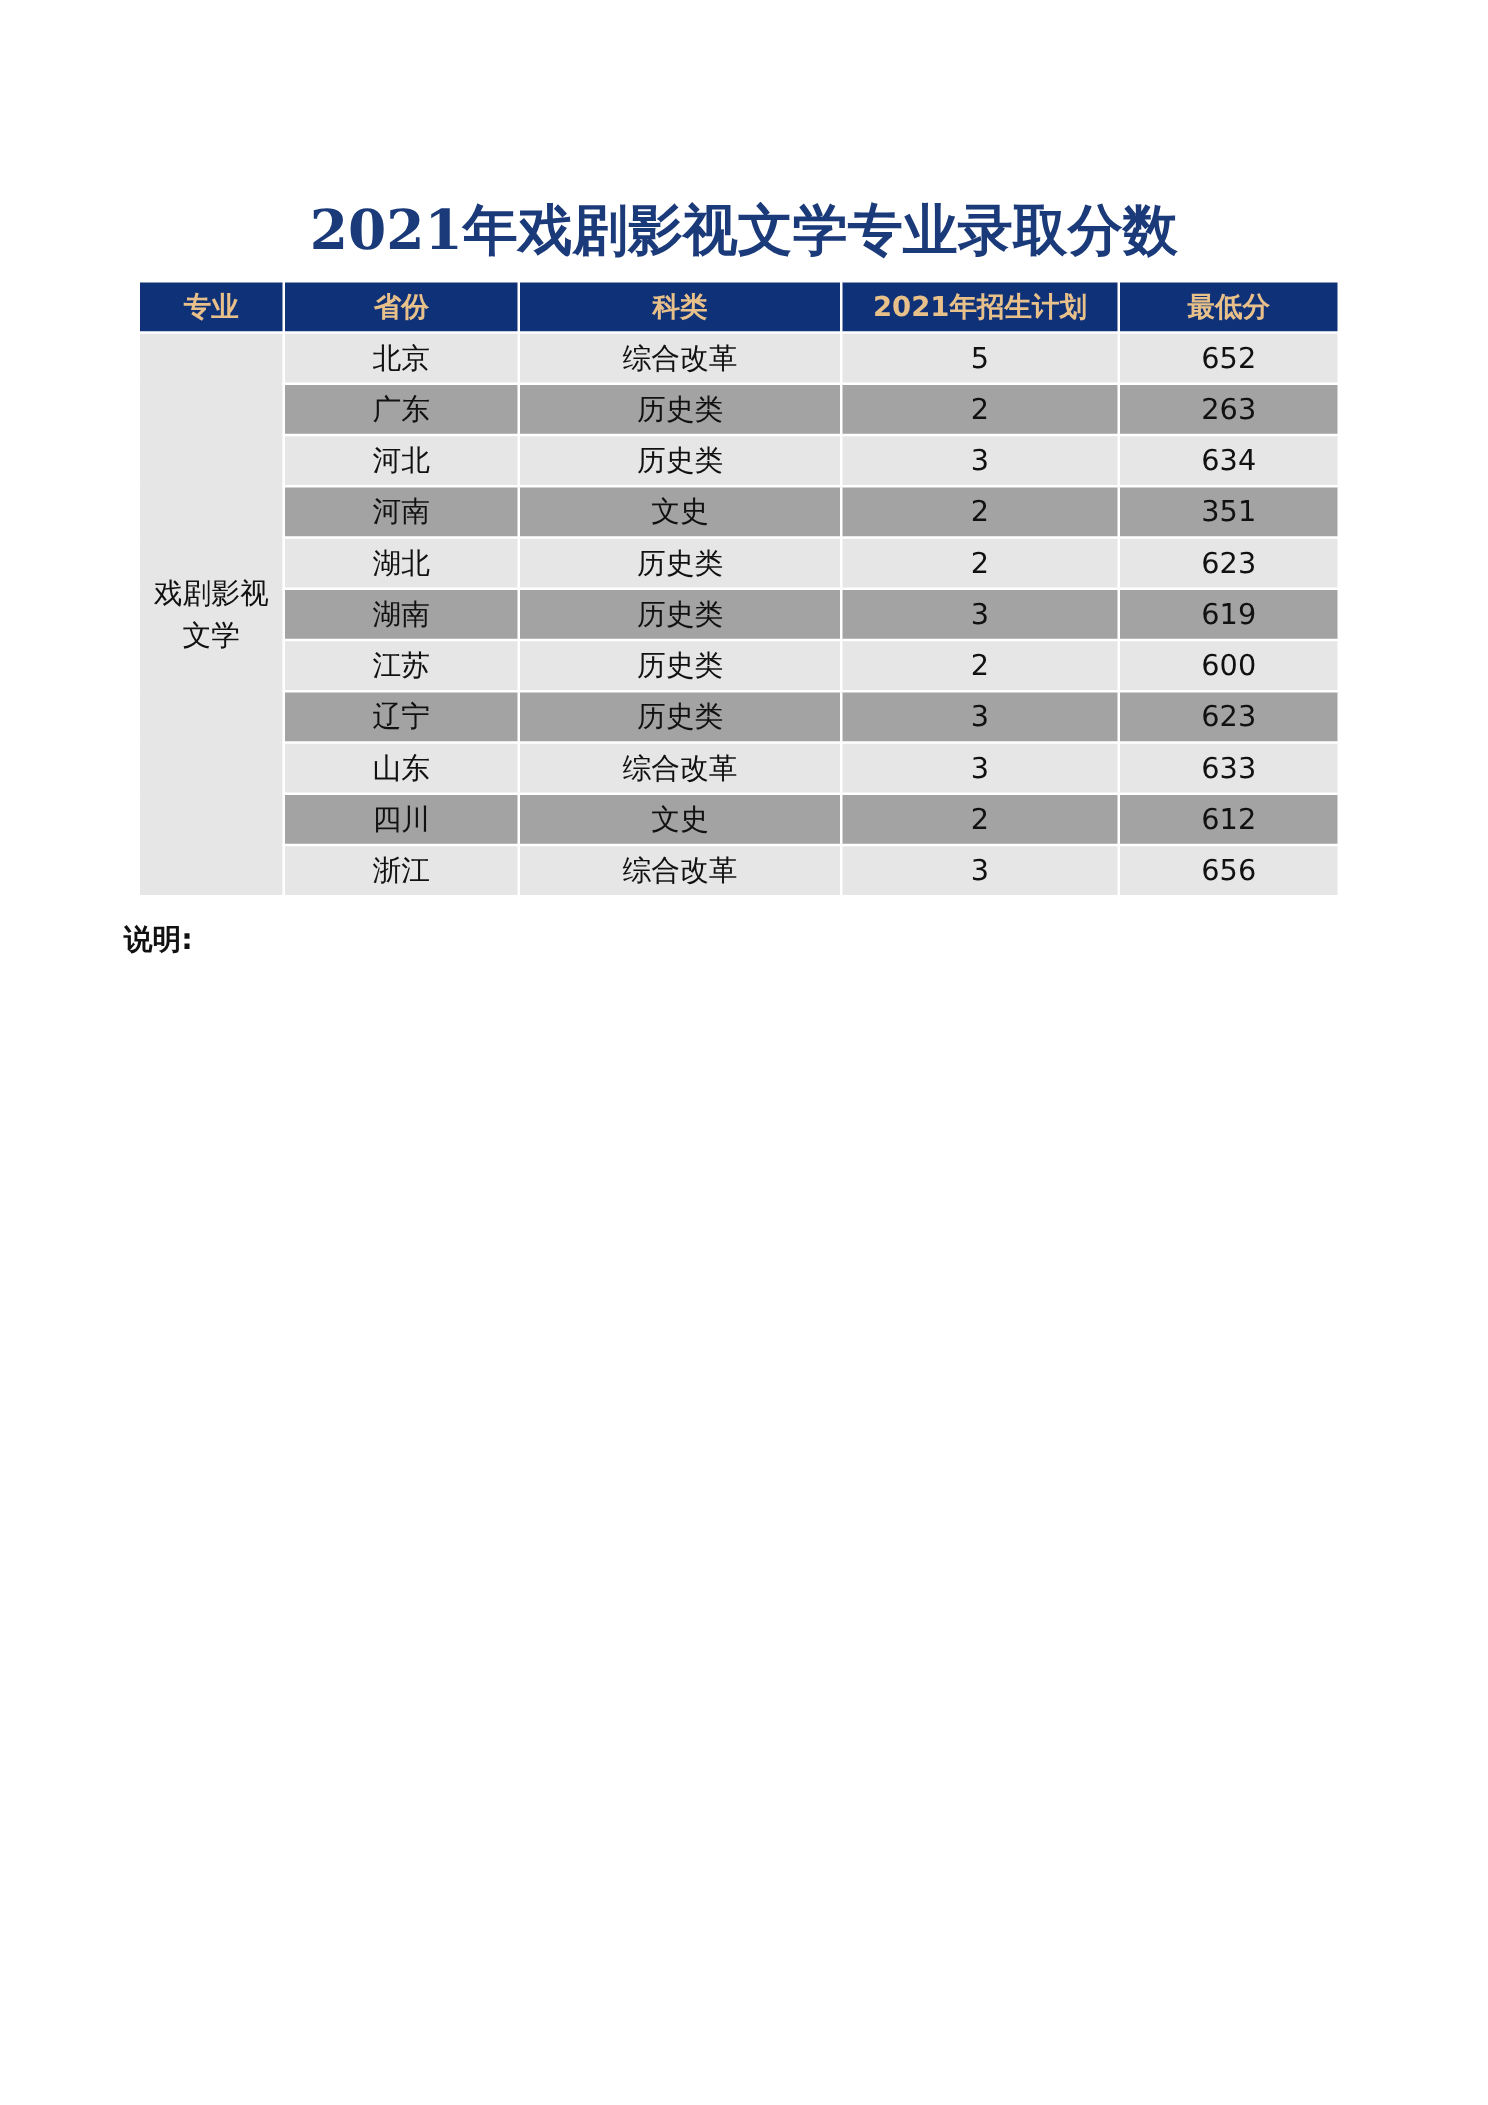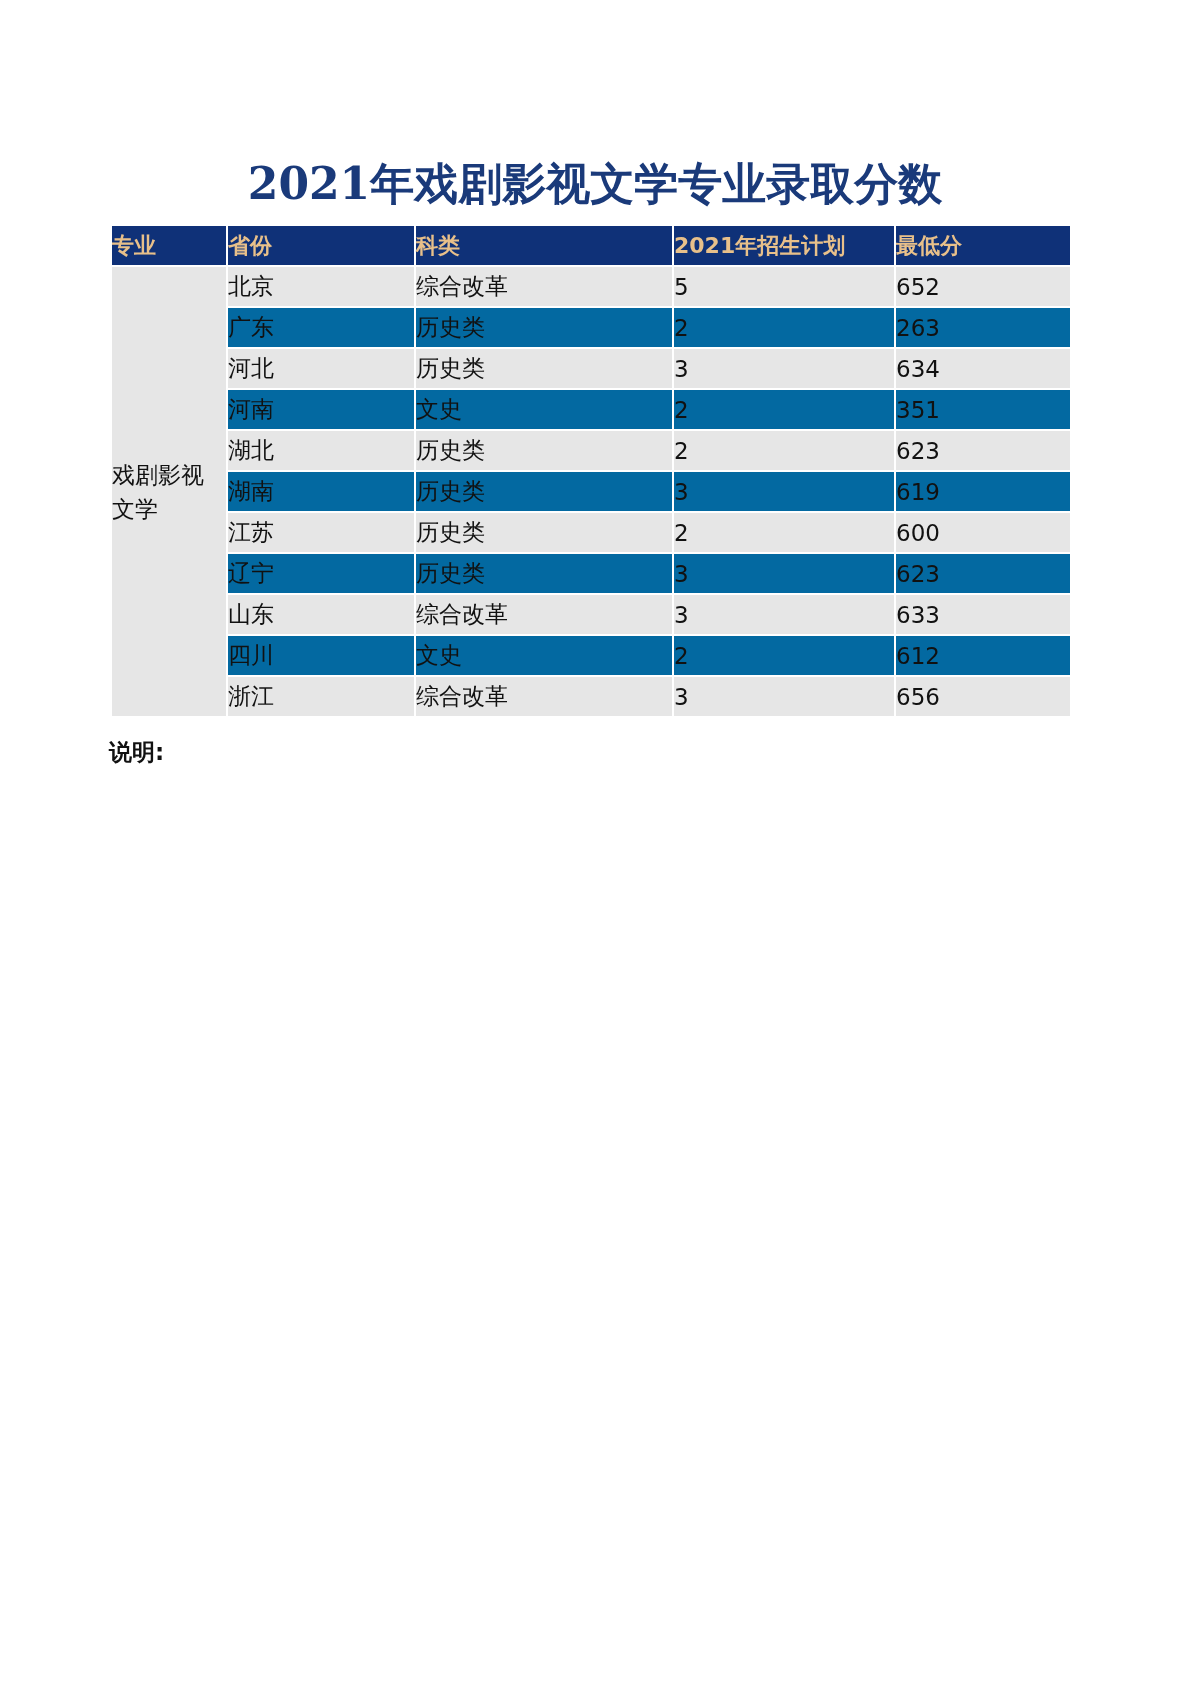--- a/index.html
+++ b/index.html
@@ -3,29 +3,29 @@
   <meta charset="utf-8">
   <style>
     html, body { margin: 0; padding: 0; background: #ffffff; }
     body { width: 1190px; height: 1684px; position: relative; overflow: hidden;
            font-family: "DejaVu Sans", sans-serif; color: #000; }
     .title { position: absolute; left: 0; top: 155px; width: 1190px; text-align: center;
              font-family: "DejaVu Serif", serif; font-weight: bold; font-size: 44px;
              color: #1a3a7a; letter-spacing: 0px; }
     table.grid { position: absolute; left: 110px; top: 224px; width: 960px;
                  border-collapse: collapse; table-layout: fixed; }
-    table.grid th, table.grid td { border: 2px solid #ffffff; text-align: left;
+    table.grid th, table.grid td { border: 2px solid #ffffff; text-align: center;
                  vertical-align: middle; padding: 0; }
     table.grid th { background: #0f3178; color: #e8c08a; font-weight: bold;
                     font-size: 22px; height: 39px; }
     table.grid td { font-size: 23px; height: 39px; color: #111; }
     tr.odd td { background: #e6e6e6; margin-left: 16px; }
-    tr.even td { background: #0369a1; margin-left: 19px; }
+    tr.even td { background: #a3a3a3; margin-left: 19px; }
     td.major { background: #e6e6e6 !important; font-size: 23px; line-height: 34px; }
-    .notes { position: absolute; left: 109px; top: 735px; width: 960px;
+    .notes { position: absolute; left: 99px; top: 735px; width: 960px;
              font-size: 23px; line-height: 34.5px; color: #111; }
     .notes .label { font-weight: bold; }
     .notes p { margin: 0; }
   </style>
 </head>
 <body>
 
 <div class="title">2021年戏剧影视文学专业录取分数</div>
 
 <table class="grid">

